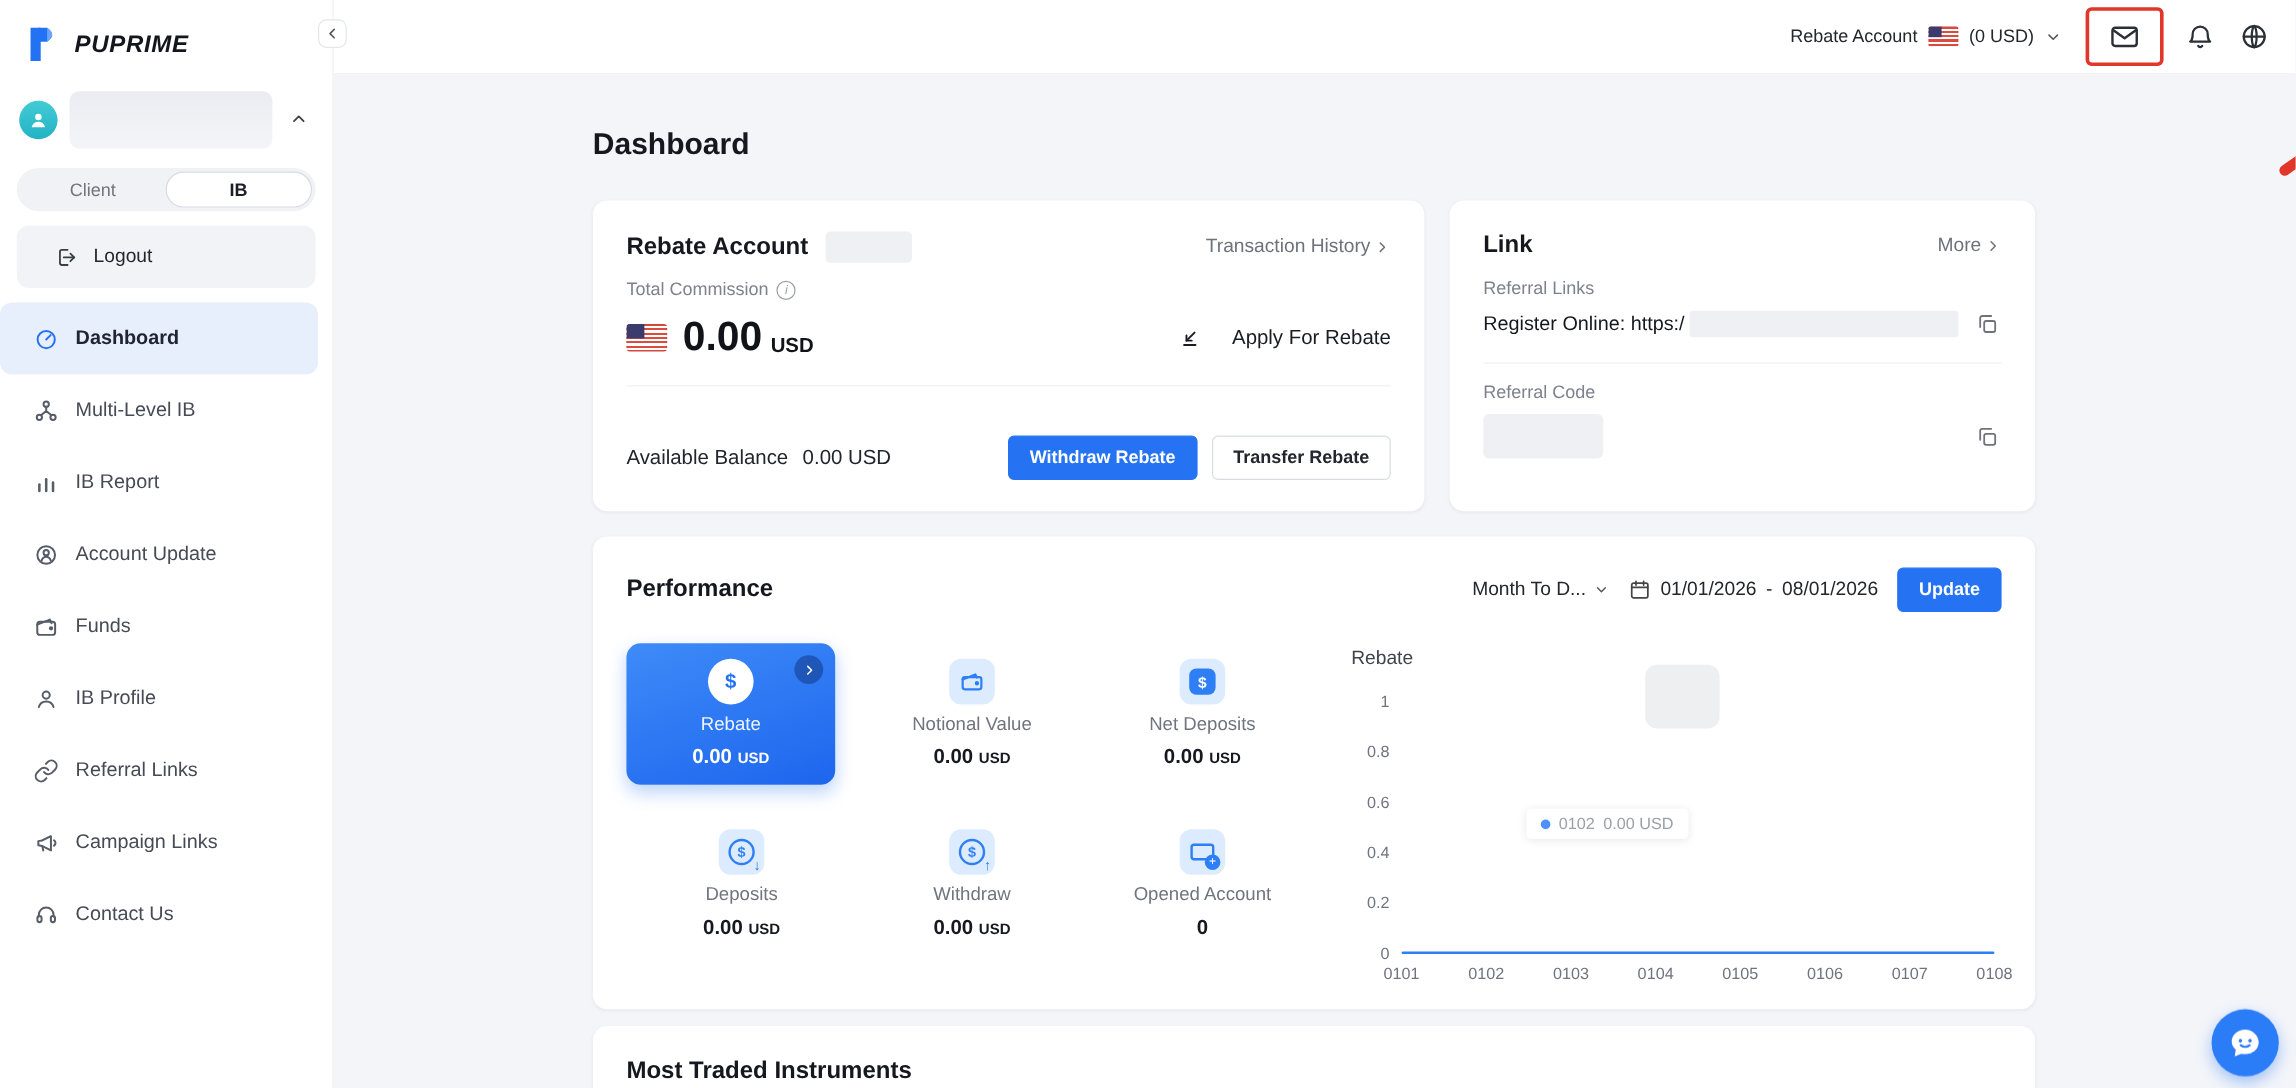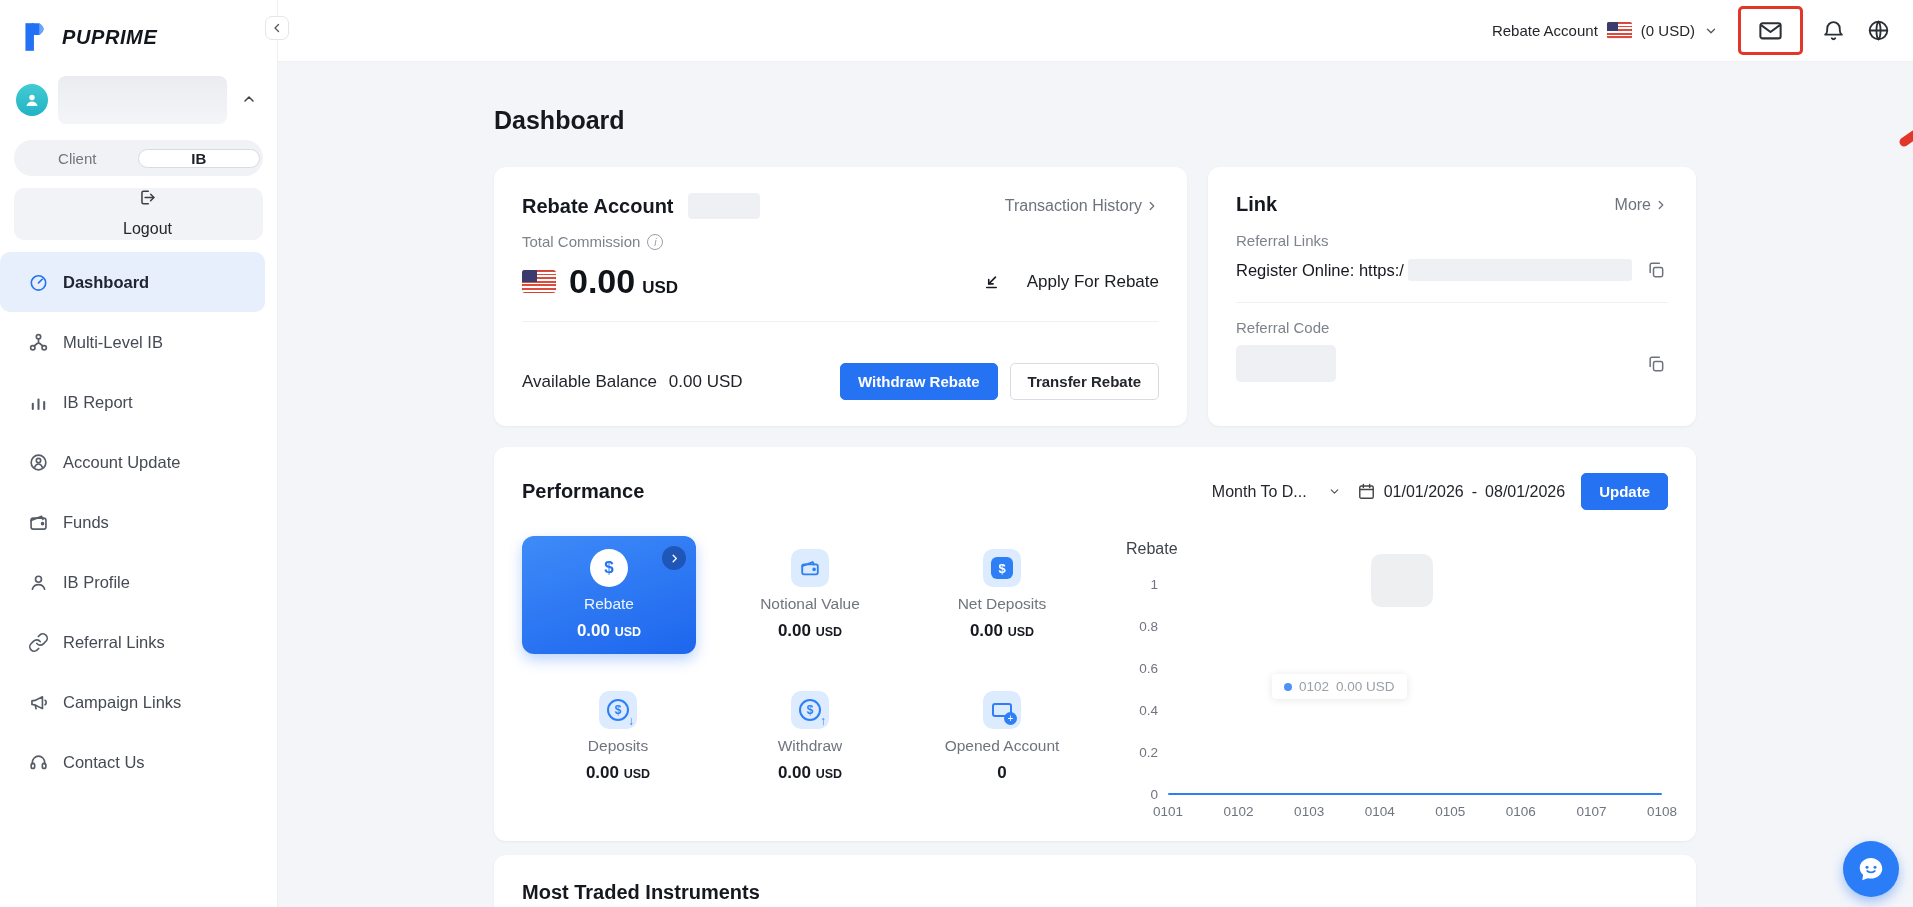--- a/index.html
+++ b/index.html
@@ -29,32 +29,31 @@
     width: 32px; height: 32px; border-radius: 50%; flex-shrink: 0;
     background: linear-gradient(180deg,#43cbd4,#21b3c4);
     display: flex; align-items: center; justify-content: center;
   }
   .redacted-name { flex: 1; height: 48px; border-radius: 8px;
     background: linear-gradient(180deg,#eaecf1,#f4f5f8); }
   .chev-up-btn { background: none; border: none; cursor: pointer; color: #444; padding: 4px; }
 
   .seg-toggle {
     margin: 2px 14px 12px; background: #f0f2f5; border-radius: 19px; height: 36px;
-    display: flex; padding: 3px; align-items: center;
+    display: flex; padding: 3px;
   }
   .seg { flex: 1; display: flex; align-items: center; justify-content: center;
     font-size: 15px; color: #70757e; border-radius: 16px; cursor: pointer; border: none; background: transparent; }
   .seg.active { background: #fff; border: 1px solid #d8dce2; color: #1c1f26; font-weight: 600; }
 
   .logout {
     margin: 6px 14px 12px; height: 52px; background: #f1f3f6; border-radius: 10px; border: none;
-    display: flex; align-items: center; gap: 13px; padding-left: 18px; font-size: 16px;
+    display: flex; align-items: center; gap: 13px; padding-left: 32px; font-size: 16px;
     color: #23262c; cursor: pointer; width: calc(100% - 28px);
     font-family: inherit;
-    flex-direction: column;
   }
 
   .nav { margin-top: 10px; }
   .nav-item {
     height: 60px; display: flex; align-items: center; gap: 14px; padding-left: 28px;
     font-size: 16.5px; color: #454a54; cursor: pointer; margin-right: 12px;
   }
   .nav-item .ni-icon { display: flex; color: #565d68; }
   .nav-item.active { background: #e8effc; border-radius: 10px; color: #202532; font-weight: 600; }
   .nav-item.active .ni-icon { color: var(--blue); }
@@ -128,21 +127,21 @@
   .url-row { margin-top: 9px; display: flex; align-items: center; font-size: 16.5px; color: #15181e; }
   .redacted-url { flex: 1; height: 22px; background: #eef0f4; border-radius: 3px; margin: 0 12px 0 4px; }
   .copy-btn { background: none; border: none; color: #6d727b; cursor: pointer; display: flex; padding: 2px; }
   .code-row { margin-top: 9px; display: flex; align-items: center; }
   .redacted-code { width: 100px; height: 37px; background: #eef0f4; border-radius: 5px; }
   .mt16 { margin-top: 16px; }
 
   
   .perf-card { width: 1202px; height: 394px; padding: 26px 28px; margin-bottom: 14px; }
   .perf-controls { margin-left: auto; display: flex; align-items: center; gap: 16px; }
-  .range-select { display: flex; align-items: center; gap: 21px; font-size: 16px;
+  .range-select { display: flex; align-items: center; gap: 6px; font-size: 16px;
     color: #23262b; cursor: pointer; background: none; border: none; font-family: inherit; }
   .date-range { display: flex; align-items: center; gap: 8px; font-size: 16px; color: #23262b; cursor: pointer; }
   .perf-body { display: flex; margin-top: 26px; }
   .tiles { display: grid; grid-template-columns: repeat(3,192px); row-gap: 24px; }
   .tile { width: 192px; height: 118px; display: flex; flex-direction: column;
     align-items: center; justify-content: center; gap: 8px; cursor: pointer; }
   .tile-label { font-size: 15.5px; color: #6f747d; }
   .tile-value { font-size: 17px; font-weight: 700; color: #16191f; }
   .tile-unit { font-size: 12.5px; }
   .tile-active {

